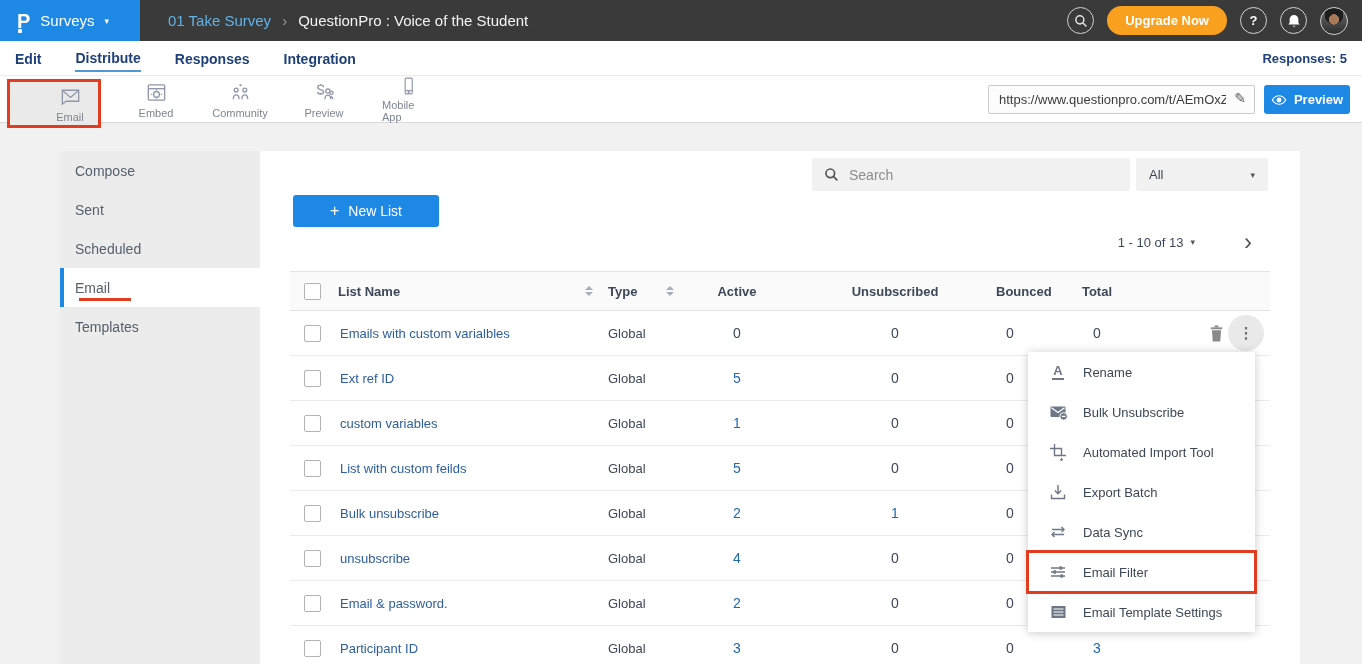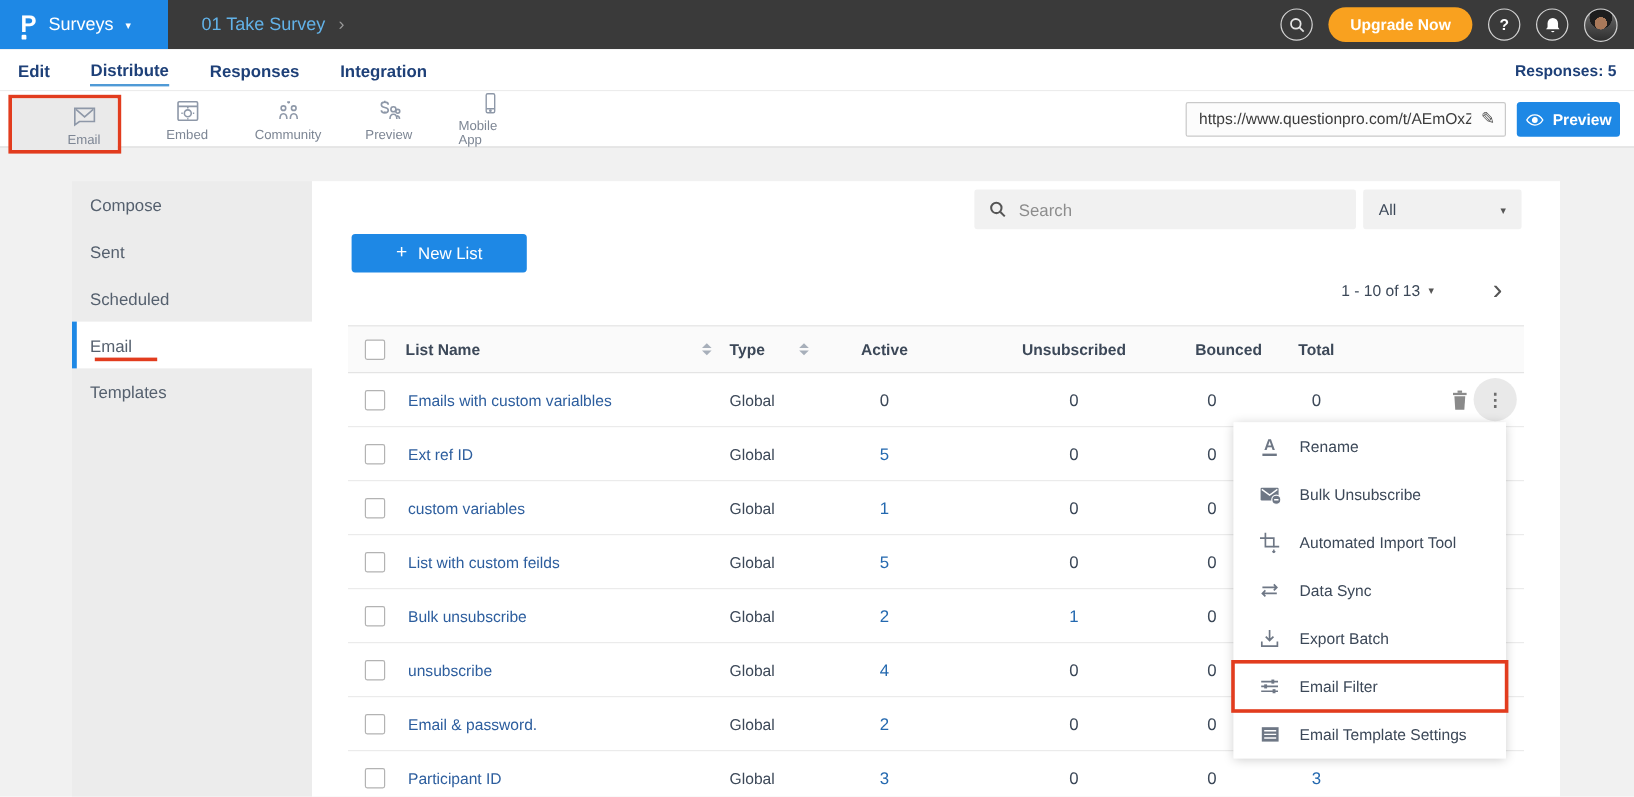--- a/index.html
+++ b/index.html
@@ -97,20 +97,21 @@
 
   <div class="topbar">
     <div class="logo-block">
       <span class="logo-p">P</span>
       <span class="logo-product">Surveys</span>
       <span class="caret">▾</span>
     </div>
     <div class="breadcrumb">
       <span class="bc-survey">01 Take Survey</span>
       <span class="bc-sep">›</span>
+      <span class="bc-title">QuestionPro : Voice of the Student</span>
     </div>
     <div class="top-right">
       <span class="circle-btn">
         <svg width="14" height="14" viewBox="0 0 16 16" fill="none" stroke="#e3e3e3" stroke-width="1.7">
             <circle cx="6.7" cy="6.7" r="4.6"></circle>
             <path d="M10.3 10.3 L14.2 14.2"></path>
           </svg>
       </span>
       <span class="upgrade-btn">Upgrade Now</span>
       <span class="circle-btn">?</span>
@@ -390,35 +391,35 @@
         <svg width="18" height="18" viewBox="0 0 18 18" fill="none" stroke="#6e7785" stroke-width="1.4">
             <path d="M5.5 1v11.5H17"></path>
             <path d="M1 5.5h11.5V13"></path>
             <path d="M12.5 15v2.5M11.3 16.3l1.2 1.2 1.2-1.2" stroke-width="1.2"></path>
           </svg>
       </span>
       <span>Automated Import Tool</span>
     </div>
     <div class="ctx-item">
       <span class="ctx-ico">
+        <svg width="18" height="18" viewBox="0 0 18 18" fill="none" stroke="#6e7785" stroke-width="1.4">
+            <path d="M9 2v8.5M5.8 7.5 9 10.7l3.2-3.2"></path>
+            <path d="M2.5 11.5v4h13v-4"></path>
+          </svg>
+      </span>
+      <span>Export Batch</span>
+    </div>
+    <div class="ctx-item">
+      <span class="ctx-ico">
         <svg width="18" height="16" viewBox="0 0 18 16" fill="none" stroke="#6e7785" stroke-width="1.4">
             <path d="M3 5.5h12M12.5 3l2.5 2.5L12.5 8"></path>
             <path d="M15 10.5H3M5.5 13 3 10.5 5.5 8"></path>
           </svg>
       </span>
       <span>Data Sync</span>
-    </div>
-    <div class="ctx-item">
-      <span class="ctx-ico">
-        <svg width="18" height="18" viewBox="0 0 18 18" fill="none" stroke="#6e7785" stroke-width="1.4">
-            <path d="M9 2v8.5M5.8 7.5 9 10.7l3.2-3.2"></path>
-            <path d="M2.5 11.5v4h13v-4"></path>
-          </svg>
-      </span>
-      <span>Export Batch</span>
     </div>
     <div class="ctx-item highlight">
       <span class="ctx-ico">
         <svg width="18" height="16" viewBox="0 0 18 16" fill="none" stroke="#6e7785" stroke-width="1.3">
             <path d="M2 4h14M2 8h14M2 12h14"></path>
             <rect x="10.5" y="2.3" width="2.4" height="3.4" fill="#6e7785" stroke="none"></rect>
             <rect x="4.5" y="6.3" width="2.4" height="3.4" fill="#6e7785" stroke="none"></rect>
             <rect x="11.5" y="10.3" width="2.4" height="3.4" fill="#6e7785" stroke="none"></rect>
           </svg>
       </span>

